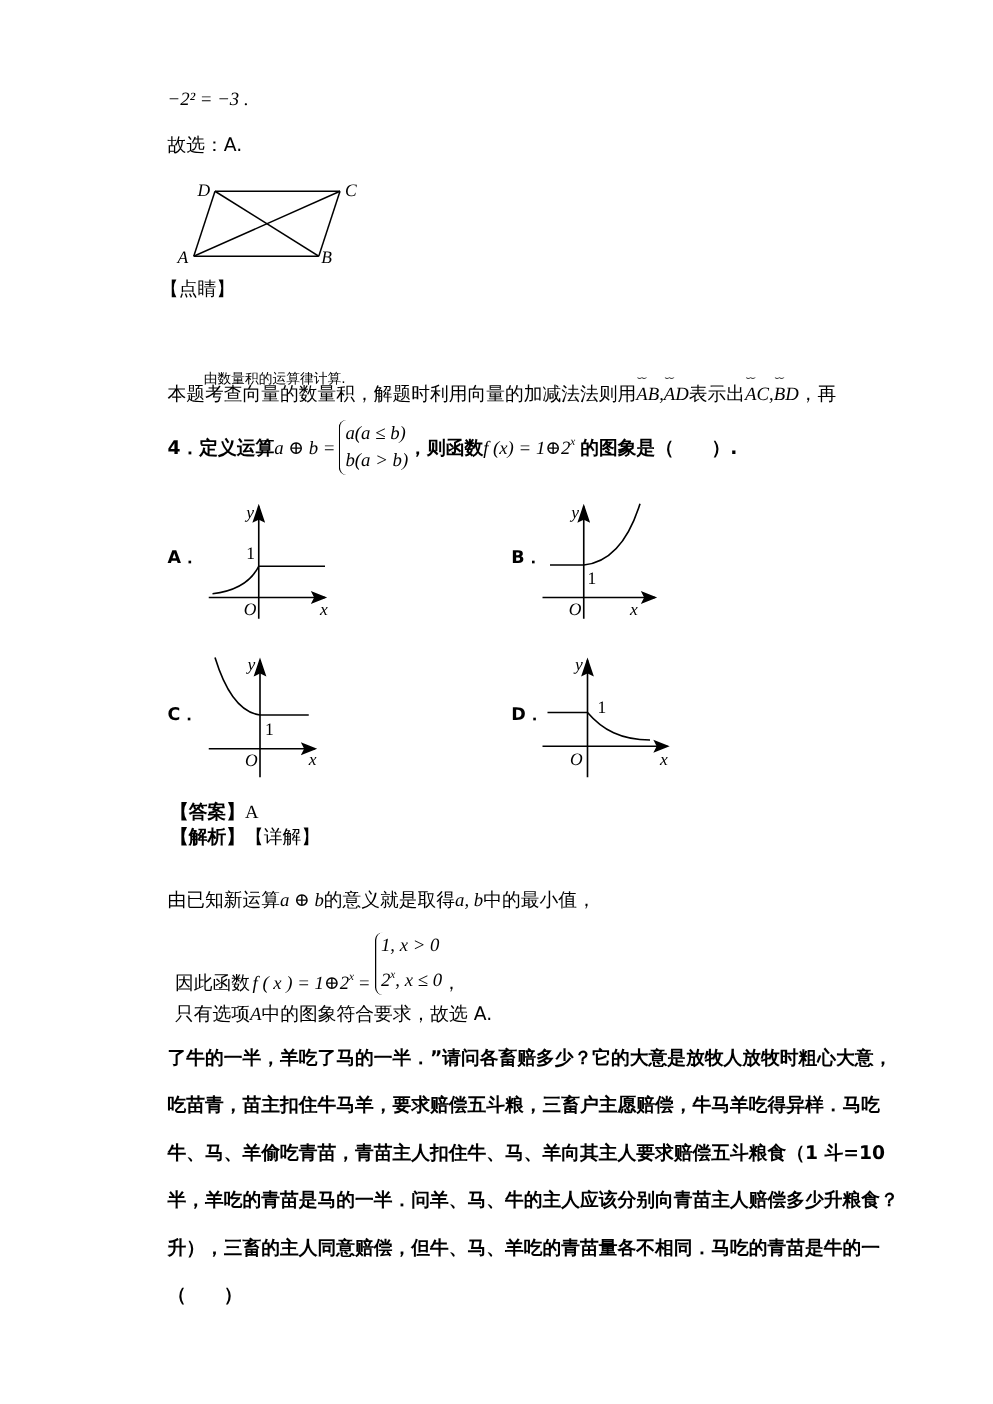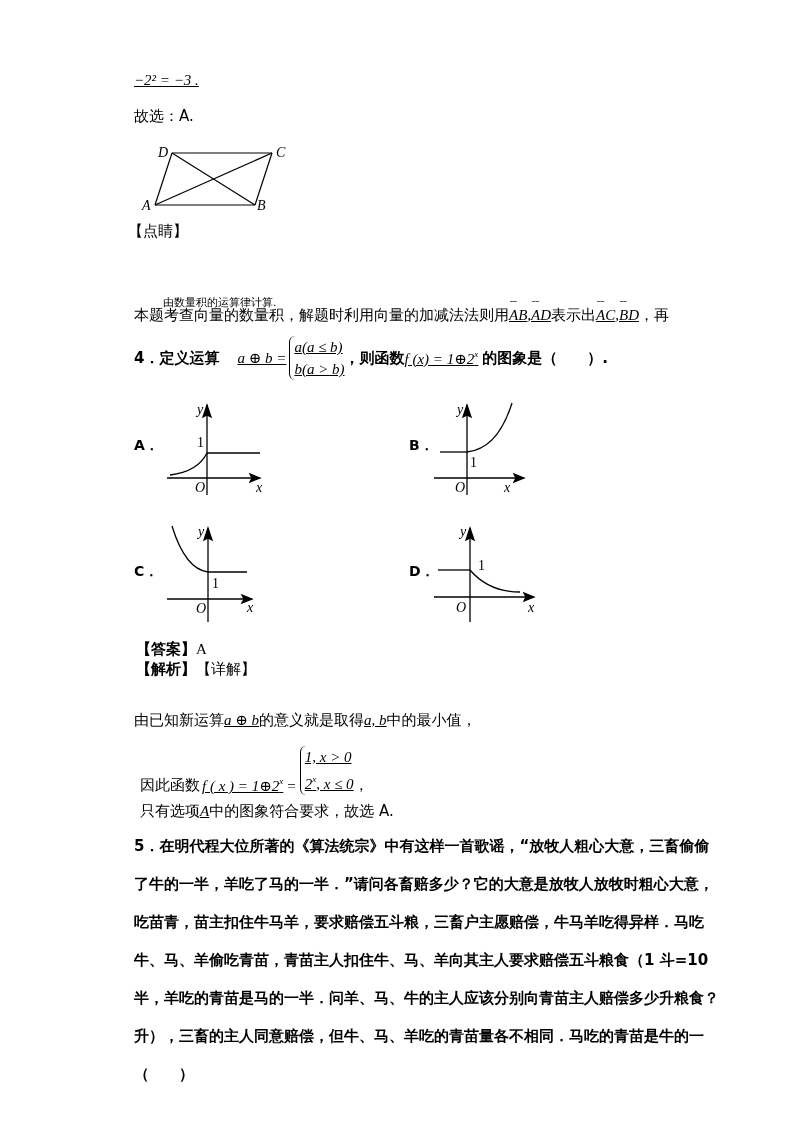--- a/index.html
+++ b/index.html
@@ -1,19 +1,19 @@
 <!DOCTYPE html>
 <html><head>
 <meta charset="utf-8">
 <style>
   html, body { margin:0; padding:0; background:#fff; }
   body { width:794px; height:1123px; position:relative; overflow:hidden;
          font-family:"DejaVu Sans","Liberation Sans",sans-serif; color:#000; font-size:14px; }
   .abs { position:absolute; white-space:nowrap; }
-  .math { font-family:"Liberation Serif","DejaVu Serif",serif; font-style:italic;text-decoration:underline; }
+  .math { font-family:"Liberation Serif","DejaVu Serif",serif; font-style:italic; }
   .up { font-family:"Liberation Serif","DejaVu Serif",serif; font-style:normal; }
   .b { font-weight:bold; }
   .sup { font-size:9px; vertical-align:7px; }
   .vec { position:relative; display:inline-block; }
   .vec::before { content:"⌣⌣"; position:absolute; top:-10px; left:0; font-size:7px; letter-spacing:-1px; }
   .cases { display:inline-block; vertical-align:middle; border-left:1.5px solid #000; border-radius:6px 0 0 6px; padding-left:4px; line-height:22px; }
   svg text { font-family:"Liberation Serif","DejaVu Serif",serif; }
   .body-text { line-height:38px; font-size:15px; }
 </style>
 </head>
@@ -39,21 +39,21 @@
 
 <div class="abs" style="left:128px;top:222px;font-size:15px;">【点睛】</div>
 <div class="abs" style="left:134px;top:258px;font-size:15px;margin-top:48px;">
   <span>本题考查向量的数量积，解题时利用向量的加减法法则用</span><span class="math vec">AB</span><span class="math">,</span><span class="math vec">AD</span><span>表示出</span><span class="math vec">AC</span><span class="math">,</span><span class="math vec">BD</span><span>，再</span>
 </div>
 <div class="abs" style="left:134px;top:295px;font-size:11px;margin-left:29px;">由数量积的运算律计算.</div>
 
 <div class="abs b" style="left:134px;top:336px;font-size:15px;display:flex;align-items:center;">
   <span>4．</span>
   <span>定义运算</span>
-  <span class="math" style="font-weight:normal;margin-left:18px;">a ⊕ b =</span>
+  <span class="math" style="font-weight:normal;margin-left:0;">a ⊕ b =</span>
   <span class="cases math" style="font-weight:normal;margin-left:3px;">
     <div>a(a ≤ b)</div>
     <div>b(a &gt; b)</div>
   </span>
   <span>，则函数</span>
   <span class="math" style="font-weight:normal;"><span>f (x) = 1⊕2</span><span class="sup">x</span></span>
   <span style="margin-left:4px;">的图象是（　　）.</span>
 </div>
 
 <div class="abs b" style="left:134px;top:437px;font-size:14px;">A．</div>
@@ -137,20 +137,19 @@
     <div>1, x &gt; 0</div>
     <div><span>2</span><span class="sup">x</span><span>, x ≤ 0</span></div>
   </span>
   <span>，</span>
 </div>
 <div class="abs" style="left:140px;top:802px;font-size:15px;">
   <span>只有选项</span><span class="math">A</span><span>中的图象符合要求，故选 A.</span>
 </div>
 
 <div class="abs b body-text" style="left:134px;top:827px;">
-  <div>5．在明代程大位所著的《算法统宗》中有这样一首歌谣，“放牧人粗心大意，三畜偷偷</div>
   <div>了牛的一半，羊吃了马的一半．”请问各畜赔多少？它的大意是放牧人放牧时粗心大意，</div>
   <div>吃苗青，苗主扣住牛马羊，要求赔偿五斗粮，三畜户主愿赔偿，牛马羊吃得异样．马吃</div>
   <div>牛、马、羊偷吃青苗，青苗主人扣住牛、马、羊向其主人要求赔偿五斗粮食（1 斗=10</div>
   <div>半，羊吃的青苗是马的一半．问羊、马、牛的主人应该分别向青苗主人赔偿多少升粮食？</div>
   <div>升），三畜的主人同意赔偿，但牛、马、羊吃的青苗量各不相同．马吃的青苗是牛的一</div>
   <div>（　　）</div>
 </div>
 
 </body></html>

